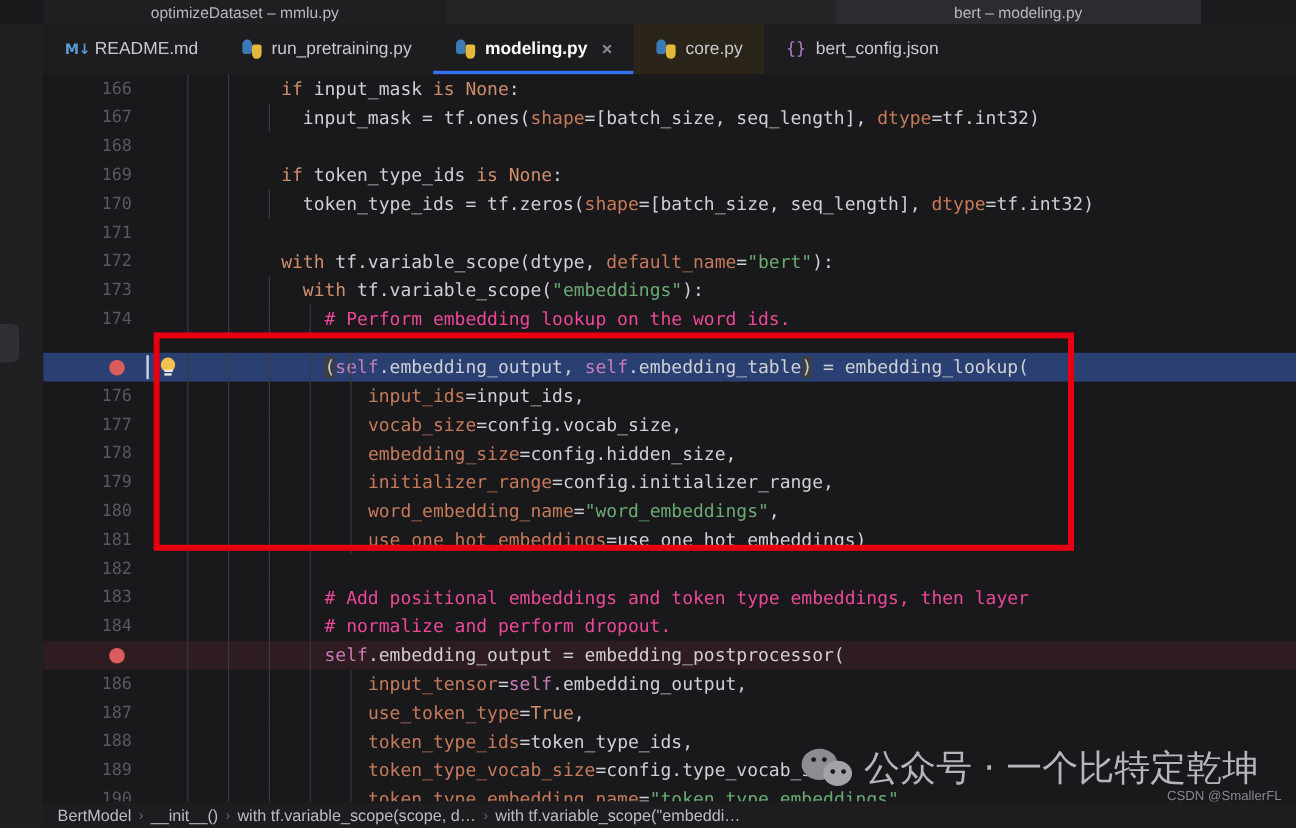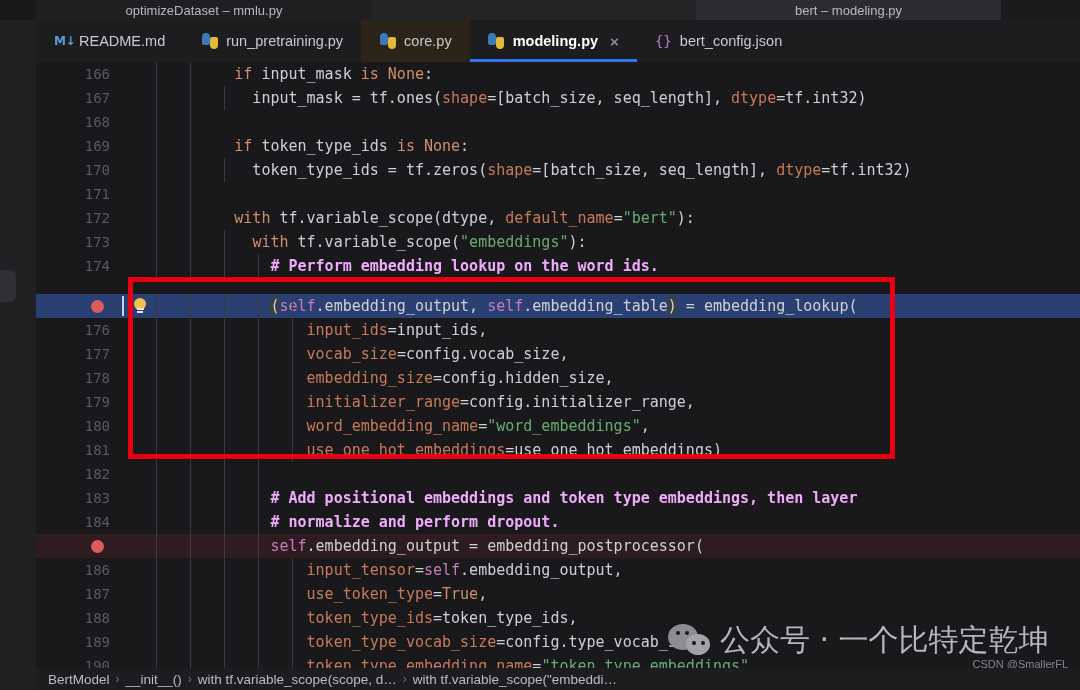--- a/index.html
+++ b/index.html
@@ -72,21 +72,21 @@
   .bulb .s2{ position:absolute; left:5px; top:13px; width:6px; height:2px; background:#e8e8ea; }
 
   .ind { position:absolute; top:0; width:1px; height:24px; background:#3a3a40; }
 
   .ctext { font-family:"DejaVu Sans Mono", monospace; font-size:15px;
            color: #cfd0d4; white-space: pre; line-height:24px; }
   .kw   { color:#cf8e6d; }   
   .str  { color:#6aab73; }   
   .arg  { color:#c77a5a; }   
   .self { color:#c77dbb; }   
-  .cmt  { color:#f0abfc;font-weight:bold; }   
+  .cmt  { color:#ec4899; }   
   .punc { color:#cfd0d4; }
   .mpar { background:#3c3f41; }  
 
   
   .redbox { position:absolute; left:128px; top:277px; width:767px; height:182px;
             border:5px solid #e60012; pointer-events:none; }
 
   
   .wm { position:absolute; left:668px; top:620px; display:flex; align-items:center; gap:8px; }
   .wm-chat { position:relative; width:44px; height:34px; }
@@ -125,34 +125,34 @@
         <span class="ico ico-md">M↓</span>
         <span>README.md</span>
       </div>
       <div class="tab">
         <span class="ico ico-py">
           <i class="b b1"></i>
           <i class="b b2"></i>
         </span>
         <span>run_pretraining.py</span>
       </div>
-      <div class="tab hl">
-        <span class="ico ico-py">
-          <i class="b b1"></i>
-          <i class="b b2"></i>
-        </span>
-        <span>core.py</span>
-      </div>
       <div class="tab active">
         <span class="ico ico-py">
           <i class="b b1"></i>
           <i class="b b2"></i>
         </span>
         <span>modeling.py</span>
         <span class="tclose">×</span>
+      </div>
+      <div class="tab hl">
+        <span class="ico ico-py">
+          <i class="b b1"></i>
+          <i class="b b2"></i>
+        </span>
+        <span>core.py</span>
       </div>
       <div class="tab">
         <span class="ico ico-json">{}</span>
         <span>bert_config.json</span>
       </div>
     </div>
 
   <div class="code-area" id="code">
       <div class="row">
         <div class="gutter">

